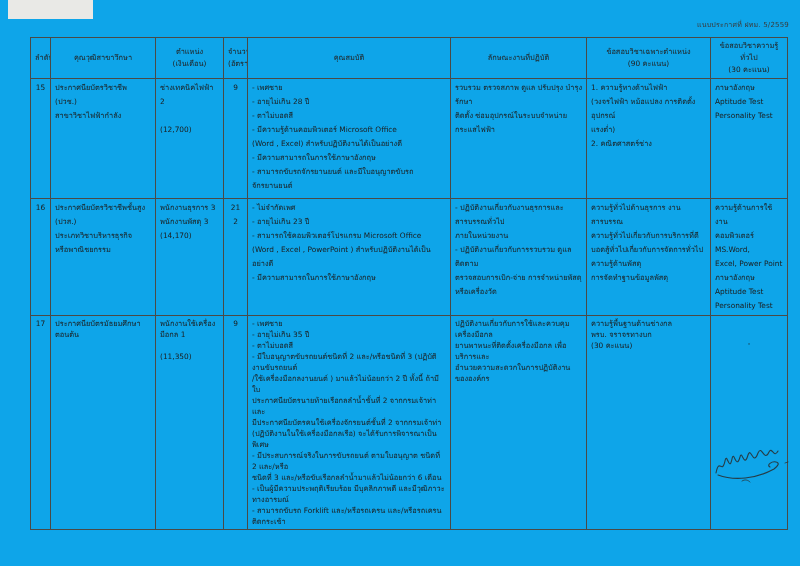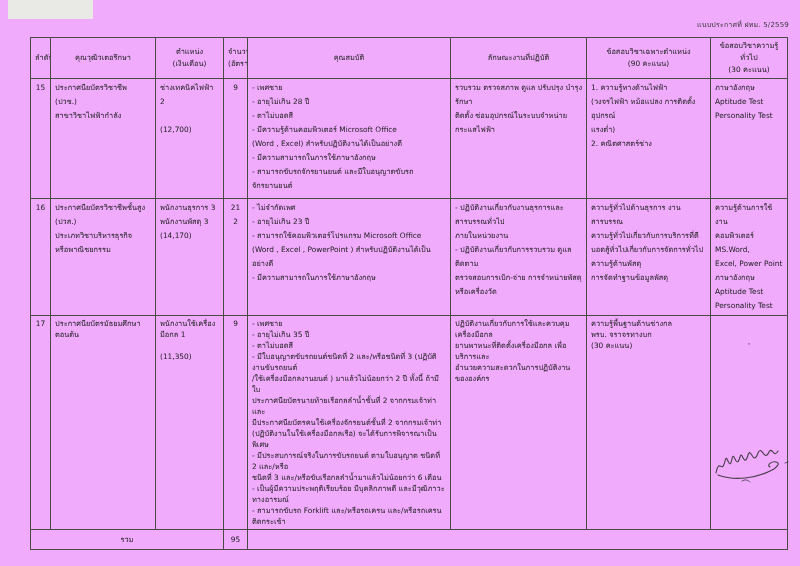--- a/index.html
+++ b/index.html
@@ -1,19 +1,19 @@
 <!DOCTYPE html>
 <html><head>
 <meta charset="utf-8">
 <style>
   html,body{margin:0;padding:0;}
   .page{
     position:relative;
     width:800px;height:566px;
-    background:#f0abfc;
+    background:#0ea5e9;
     font-family:"DejaVu Sans", sans-serif;
     color:#1c1c1c;
     overflow:hidden;
   }
   .scan-artifact{
     position:absolute;left:8px;top:0;width:85px;height:19px;
     background:#e9e9e6;
   }
   .doc-ref{
     position:absolute;top:19px;right:11px;
@@ -77,21 +77,21 @@
       <col style="width:68px">
       <col style="width:24px">
       <col style="width:203px">
       <col style="width:136px">
       <col style="width:124px">
       <col style="width:77px">
     </colgroup>
     <thead>
       <tr>
         <th>ลำดับ</th>
-        <th>คุณวุฒิวเตอรึกษา</th>
+        <th>คุณวุฒิสาขาวึกษา</th>
         <th>ตำแหน่ง
 (เงินเดือน)</th>
         <th>จำนวน
 (อัตรา)</th>
         <th>คุณสมบัติ</th>
         <th>ลักษณะงานที่ปฏิบัติ</th>
         <th>ข้อสอบวิชาเฉพาะตำแหน่ง
 (90 คะแนน)</th>
         <th>ข้อสอบวิชาความรู้ทั่วไป
 (30 คะแนน)</th>
@@ -175,25 +175,20 @@
 - เป็นผู้มีความประพฤติเรียบร้อย มีบุคลิกภาพดี และมีวุฒิภาวะทางอารมณ์
 - สามารถขับรถ Forklift และ/หรือรถเครน และ/หรือรถเครนติดกระเช้า</td>
         <td>ปฏิบัติงานเกี่ยวกับการใช้และควบคุมเครื่องมือกล
 ยานพาหนะที่ติดตั้งเครื่องมือกล เพื่อบริการและ
 อำนวยความสะดวกในการปฏิบัติงานขององค์กร</td>
         <td>ความรู้พื้นฐานด้านช่างกล
 พรบ. จราจรทางบก
 (30 คะแนน)</td>
         <td class="c-general center-dash">-</td>
       </tr>
-      <tr class="total-row">
-        <td colspan="3">รวม</td>
-        <td>95</td>
-        <td colspan="4"></td>
-      </tr>
     </tbody>
   </table>
 
   <svg class="signature" viewBox="0 0 78 44">
     <path d="M4,30 C7,14 10,32 13,18 C15,8 17,30 20,16 C22,6 24,28 28,14 C30,6 32,26 36,12 C39,3 41,24 46,10 C50,1 52,20 57,9 C60,3 62,16 66,8" fill="none" stroke="#2a2a2a" stroke-width="1.1" stroke-linecap="round" opacity="0.85"></path>
     <path d="M6,32 C22,38 44,36 62,26 C66,23 68,20 64,19 C60,18 54,22 58,24" fill="none" stroke="#2a2a2a" stroke-width="1.1" stroke-linecap="round" opacity="0.85"></path>
     <path d="M30,38 C33,36 36,37 38,39" fill="none" stroke="#2a2a2a" stroke-width="1" stroke-linecap="round" opacity="0.7"></path>
     <path d="M73,20 L76,19" fill="none" stroke="#2a2a2a" stroke-width="1" stroke-linecap="round" opacity="0.7"></path>
   </svg>
 

